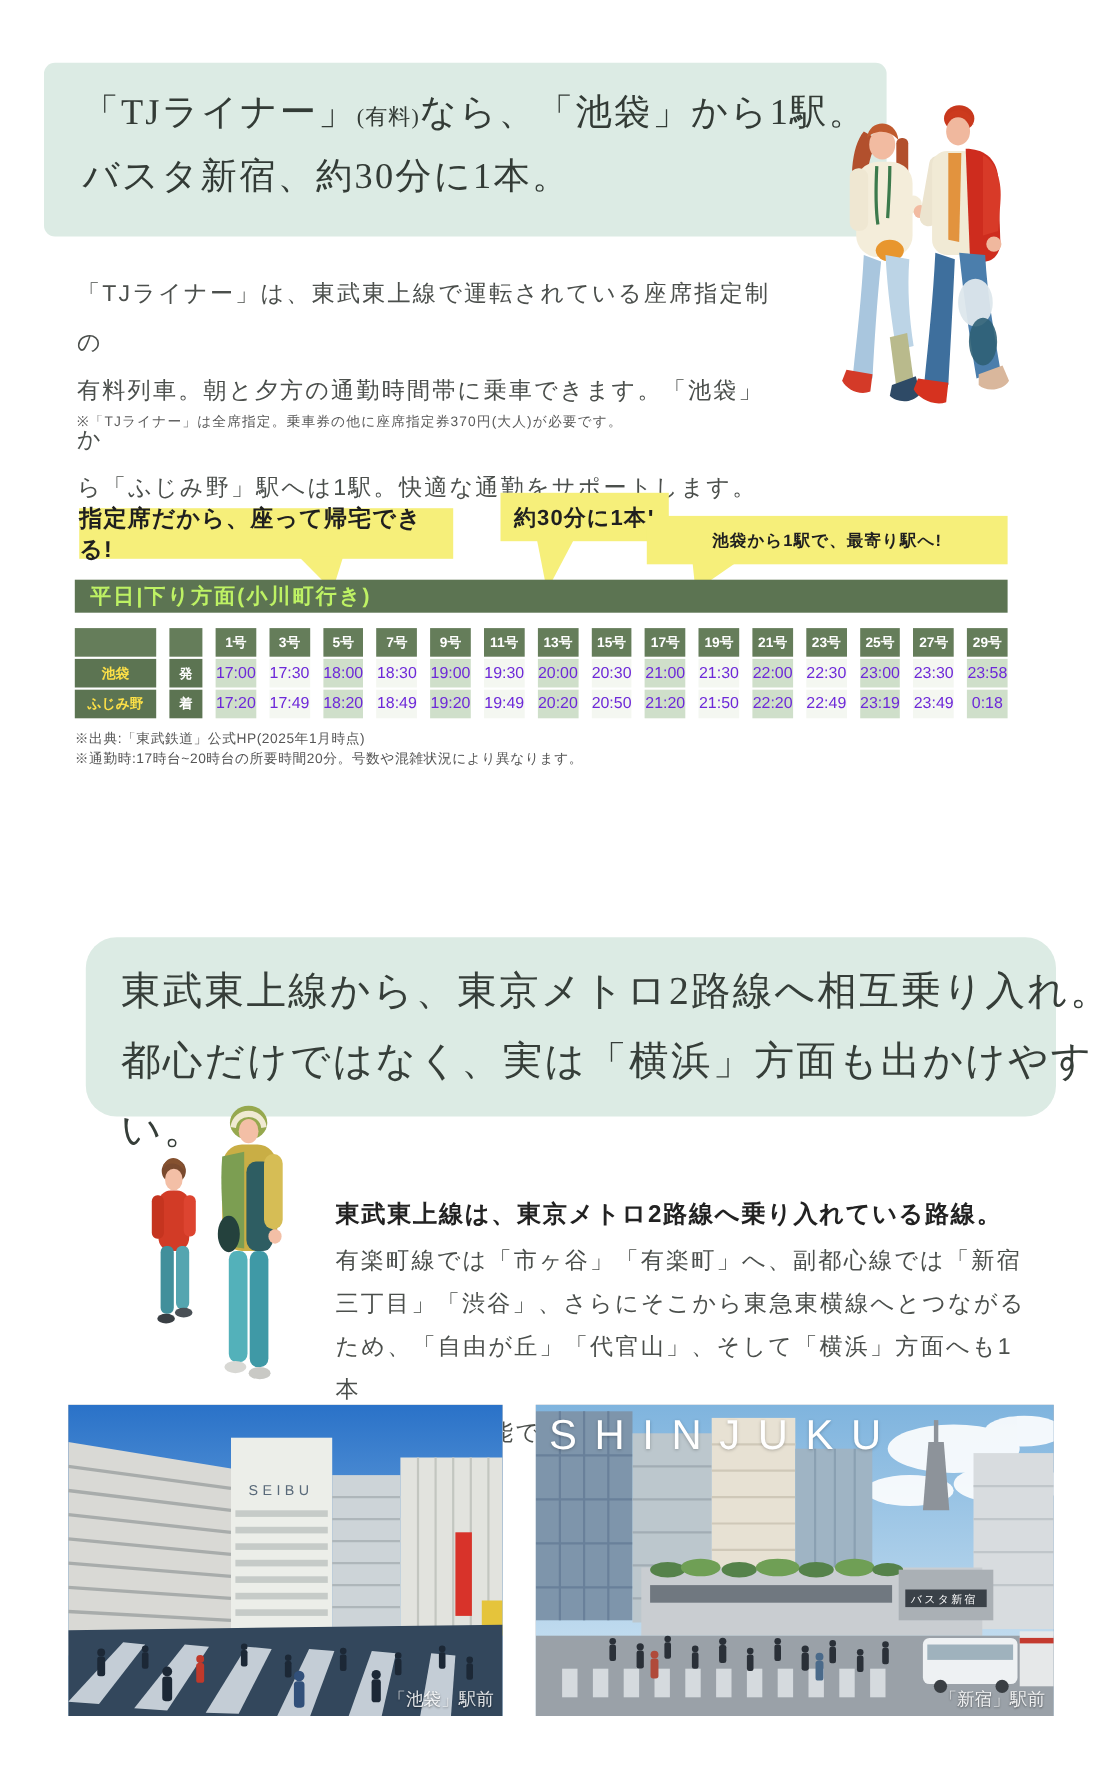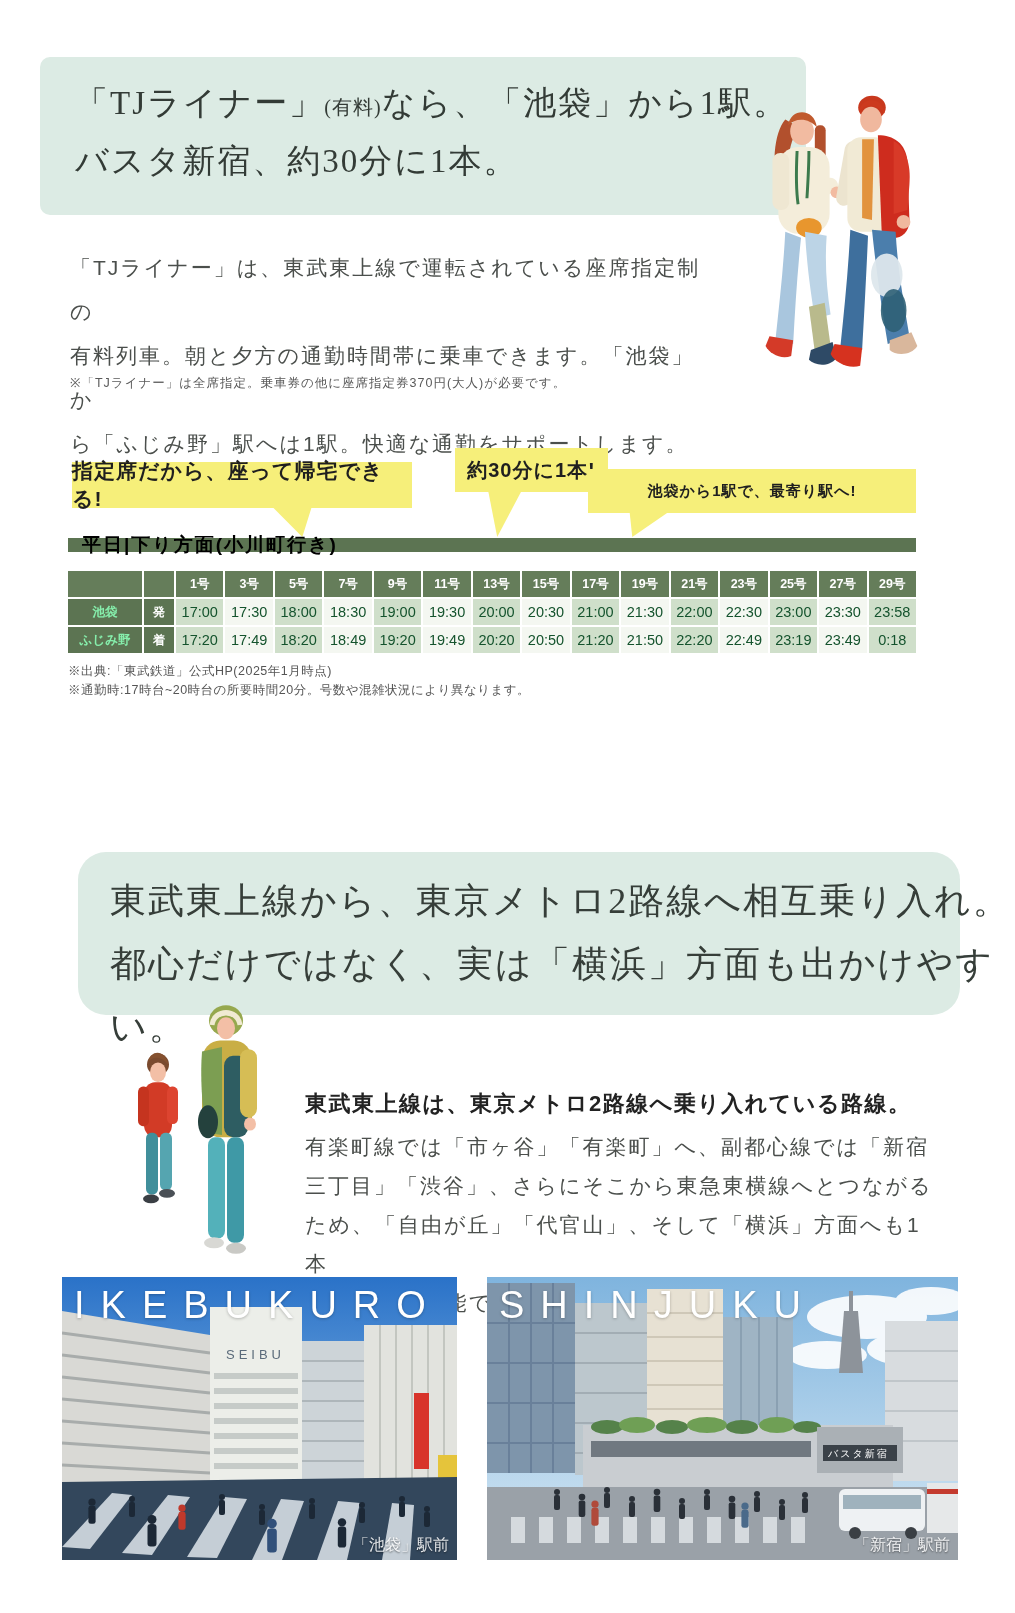--- a/index.html
+++ b/index.html
@@ -38,38 +38,38 @@
   }
   .b1 { left:72px;  top:462px; width:340px; height:46px; font-size:21px; }
   .b2 { left:455px; top:448px; width:153px; height:44px; font-size:20px; }
   .b3 { left:588px; top:469px; width:328px; height:44px; font-size:15px; z-index:2; }
   .tail { position:absolute; background:#f6ef7a; }
   .t1 { left:268px; top:506px; width:44px; height:31px; clip-path:polygon(8% 0,100% 0,78% 100%); }
   .t2 { left:482px; top:490px; width:40px; height:47px; clip-path:polygon(15% 0,100% 0,38% 100%); }
   .t3 { left:624px; top:511px; width:46px; height:26px; clip-path:polygon(12% 0,100% 0,18% 100%); }
   
   .tt-title {
-    position:absolute; left:68px; top:538px; width:848px; height:14px;
-    background:#5c7452; color:#000000; font-size:19px; font-weight:bold;
+    position:absolute; left:68px; top:527px; width:848px; height:30px;
+    background:#5c7452; color:#bef264; font-size:19px; font-weight:bold;
     letter-spacing:2px; display:flex; align-items:center; padding-left:14px;
   }
   .tt-grid { position:absolute; left:68px; top:569px; width:848px; }
   .tt-row {
     display:grid; grid-template-columns:74px 30px repeat(15, 1fr);
-    gap:2px; margin-top:2px;
+    gap:12px; margin-top:2px;
   }
   .tt-cell {
     height:26px; display:flex; align-items:center; justify-content:center;
     overflow:hidden; white-space:nowrap;
   }
   .tt-head-cell { background:#657d5a; color:#fff; font-size:12.5px; font-weight:bold; }
   .tt-corner { background:#657d5a; }
-  .tt-station { background:#5c7452; color:#86efac; font-size:12.5px; font-weight:bold; }
+  .tt-station { background:#5c7452; color:#fde047; font-size:12.5px; font-weight:bold; }
   .tt-type { background:#5c7452; color:#fff; font-size:12px; font-weight:bold; }
-  .tt-time { background:#f4f7f1; color:#14532d; font-size:14.5px; }
+  .tt-time { background:#f4f7f1; color:#6d28d9; font-size:14.5px; }
   .tt-alt { background:#cfdfca; }
   .tt-notes {
     position:absolute; left:68px; top:662px;
     font-size:12.5px; line-height:19px; color:#555; letter-spacing:.5px;
   }
   
   .mint-box2 {
     position:absolute; left:78px; top:852px; width:882px; height:163px;
     background:#dcebe4; border-radius:28px;
   }
@@ -337,21 +337,20 @@
         <use href="#ped1" transform="translate(250,233)"></use>
         <use href="#ped1" transform="translate(300,237)"></use>
         <use href="#ped1" transform="translate(340,231)"></use>
         <use href="#ped1" transform="translate(365,241)"></use>
         <use href="#ped1" transform="translate(90,256) scale(1.5)"></use>
         <use href="#ped1" transform="translate(280,258) scale(1.4)"></use>
       </g>
       <use href="#ped1" transform="translate(120,242) scale(1.2)" fill="#c0392b"></use>
       <use href="#ped1" transform="translate(210,261) scale(1.6)" fill="#31507a"></use>
     </svg>
-    <div class="photo-label">IKEBUKURO</div>
     <div class="photo-caption">「池袋」駅前</div>
   </div>
 
   <div class="photo photo-right">
     <svg viewBox="0 0 471 283" preserveAspectRatio="none" aria-hidden="true">
       <defs>
         <linearGradient id="sky2" x1="0" y1="0" x2="0" y2="1">
           <stop offset="0" stop-color="#7fb4de"></stop>
             <stop offset="1" stop-color="#d6e8f4"></stop>
         </linearGradient>

